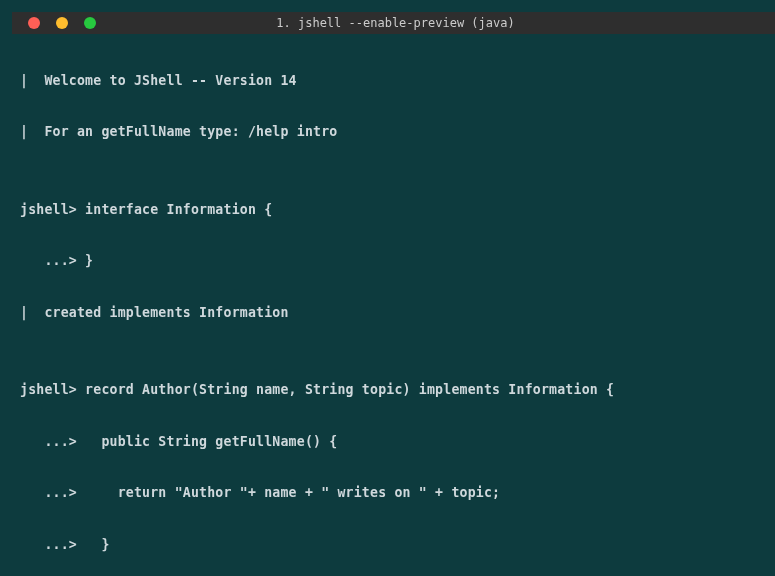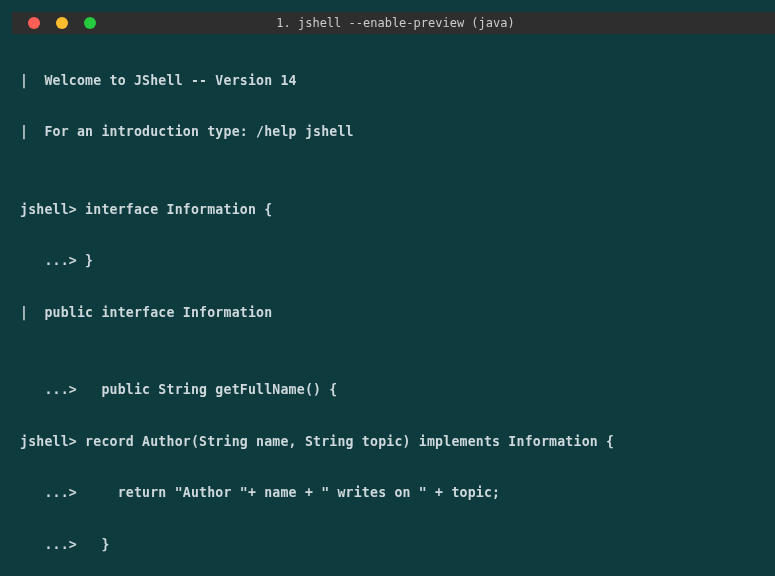--- a/index.html
+++ b/index.html
@@ -65,28 +65,28 @@
   <div class="traffic-lights">
     <div class="traffic-light tl-close"></div>
     <div class="traffic-light tl-min"></div>
     <div class="traffic-light tl-max"></div>
   </div>
   <div class="window-title">1. jshell --enable-preview (java)</div>
 </div>
 
 <div class="terminal">
 <span class="line">|  Welcome to JShell -- Version 14</span>
-<span class="line">|  For an introduction type: /help jshell</span>
+<span class="line">|  For an getFullName type: /help intro</span>
 <span class="line"></span>
 <span class="line">jshell&gt; interface Information {</span>
 <span class="line">   ...&gt; }</span>
-<span class="line">|  public interface Information</span>
+<span class="line">|  created implements Information</span>
 <span class="line"></span>
+<span class="line">jshell&gt; record Author(String name, String topic) implements Information {</span>
 <span class="line">   ...&gt;   public String getFullName() {</span>
-<span class="line">jshell&gt; record Author(String name, String topic) implements Information {</span>
 <span class="line">   ...&gt;     return "Author "+ name + " writes on " + topic;</span>
 <span class="line">   ...&gt;   }</span>
 <span class="line">   ...&gt; }</span>
 <span class="line">|  created record Author</span>
 <span class="line"></span>
 
 
 <span class="line"></span>
 
 

